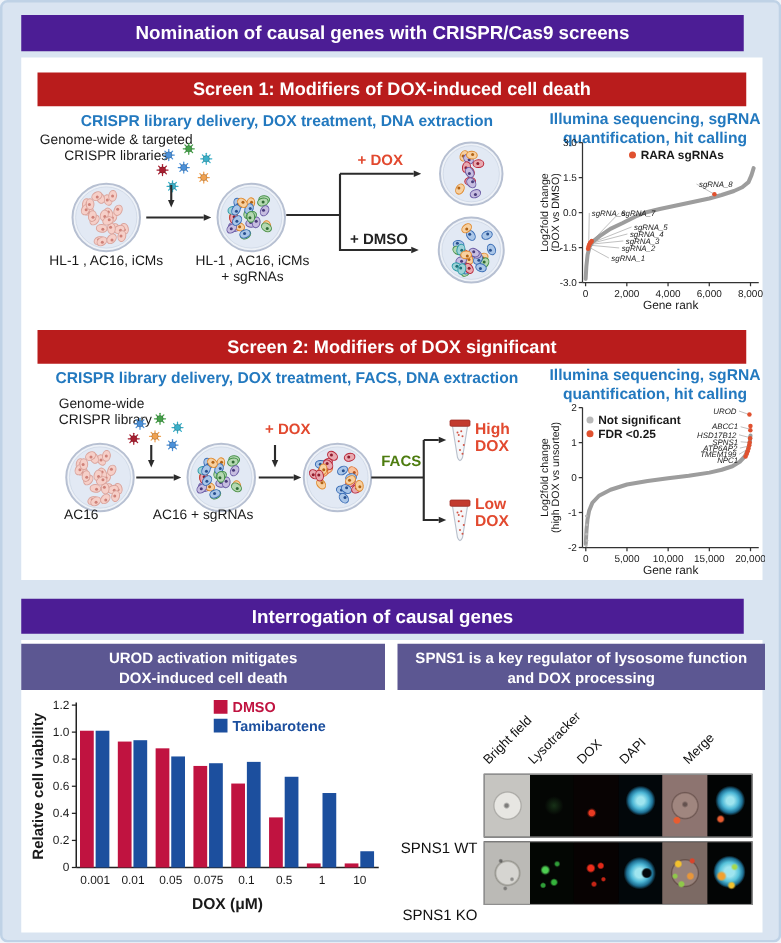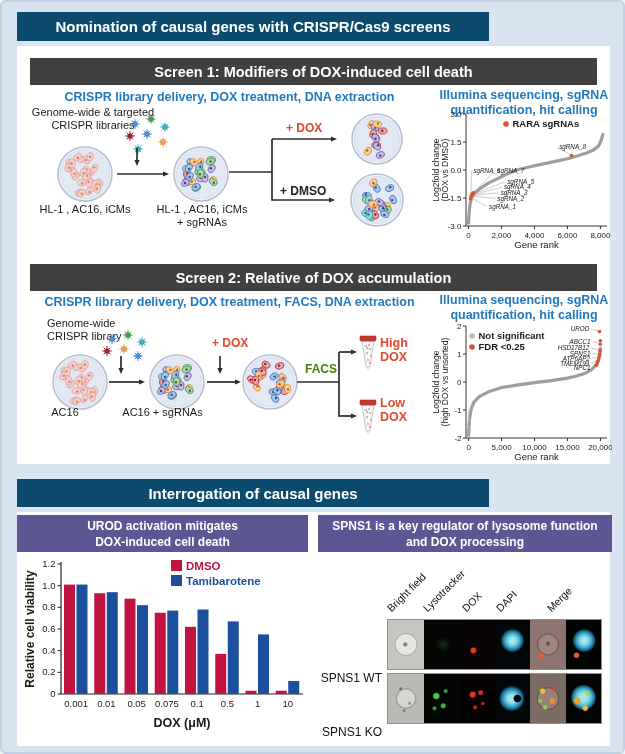--- a/index.html
+++ b/index.html
@@ -1,26 +1,26 @@
 <!DOCTYPE html>
 <html><head>
 <meta charset="utf-8">
 <style>
   html,body{margin:0;padding:0;background:#eef3f9;}
   .page{position:relative;width:625px;height:754px;background:#d9e4f1;
         font-family:"Liberation Sans",sans-serif;color:#1a1a1a;
         border:2px solid #bfd2e6;border-radius:6px;box-sizing:border-box;overflow:hidden;}
-  .banner{position:absolute;left:15px;width:472px;height:29px;background:#0c4a6e;color:#fff;
+  .banner{position:absolute;left:15px;width:578px;height:29px;background:#4c1d95;color:#fff;
           font-size:15px;font-weight:700;display:flex;align-items:center;justify-content:center;}
   #banner-top{top:10px;}
   #banner-bottom{top:477px;height:28px;}
   .panel{position:absolute;left:15px;width:593px;background:#ffffff;}
   #panel-screens{top:44px;height:418px;}
   #panel-bottom{top:510px;height:234px;}
-  .screen-header{position:absolute;left:28px;width:567px;height:27px;background:#404040;color:#fff;
+  .screen-header{position:absolute;left:28px;width:567px;height:27px;background:#b91c1c;color:#fff;
           font-size:14.5px;font-weight:700;display:flex;align-items:center;justify-content:center;}
   #s1-header{top:56px;}
   #s2-header{top:262px;}
   .subtitle{position:absolute;color:#2379bf;font-weight:700;font-size:12.5px;line-height:14.5px;text-align:center;}
   #s1-sub-left{left:25px;top:88px;width:405px;}
   #s1-sub-right{left:434px;top:86px;width:176px;}
   #s2-sub-left{left:25px;top:293px;width:405px;}
   #s2-sub-right{left:434px;top:291px;width:176px;}
   .diag-label{position:absolute;font-size:11px;line-height:13px;color:#1a1a1a;text-align:center;}
   #s1-lib-label{left:16px;top:104px;width:150px;}
@@ -441,21 +441,21 @@
         <text x="75.2280701754386" y="77.77333333333334" text-anchor="start" font-size="6.3" font-style="italic" fill="#1a1a1a">sgRNA_5</text>
         <text x="71.9298245614035" y="83.37333333333333" text-anchor="start" font-size="6.3" font-style="italic" fill="#1a1a1a">sgRNA_4</text>
         <text x="68.63157894736841" y="88.97333333333333" text-anchor="start" font-size="6.3" font-style="italic" fill="#1a1a1a">sgRNA_3</text>
         <text x="65.33333333333333" y="94.57333333333334" text-anchor="start" font-size="6.3" font-style="italic" fill="#1a1a1a">sgRNA_2</text>
         <text x="57.08771929824562" y="102.60000000000001" text-anchor="start" font-size="6.3" font-style="italic" fill="#1a1a1a">sgRNA_1</text>
         <text x="127.17543859649123" y="43.42666666666667" text-anchor="start" font-size="6.3" font-style="italic" fill="#1a1a1a">sgRNA_8</text>
         <circle cx="74" cy="18" r="2.8" fill="#e0512f"></circle>
         <text x="80.5" y="21.2" font-size="9.5" font-weight="bold" fill="#1a1a1a">RARA sgRNAs</text>
       </svg></div>
 
-  <div class="screen-header" id="s2-header">Screen 2: Relative of DOX accumulation</div>
+  <div class="screen-header" id="s2-header">Screen 2: Modifiers of DOX significant</div>
   <div class="subtitle" id="s2-sub-left">CRISPR library delivery, DOX treatment, FACS, DNA extraction</div>
   <div class="subtitle" id="s2-sub-right">Illumina sequencing, sgRNA quantification, hit calling</div>
 
   <div class="diag-label" id="s2-lib-label">Genome-wide CRISPR library</div>
   <svg class="diagram-svg" id="s2-svg" viewBox="0 0 420 150">
       <g>
         <circle cx="63" cy="70" r="27" fill="#eef2f8" stroke="#b7c0d2" stroke-width="1.6"></circle>
         <circle cx="63" cy="70" r="24.5" fill="#e2e9f4" stroke="#ccd5e4" stroke-width="0.6"></circle>
         <ellipse cx="67.84070579396526" cy="70.35664388261722" rx="4.3" ry="3.1" fill="#f6cfc8" stroke="#dba49c" stroke-width="0.8" transform="rotate(125.82516702823341 67.84070579396526 70.35664388261722)"></ellipse>
         <circle cx="67.88359633102978" cy="70.16768725872026" r="1.2" fill="#cf8178"></circle>

